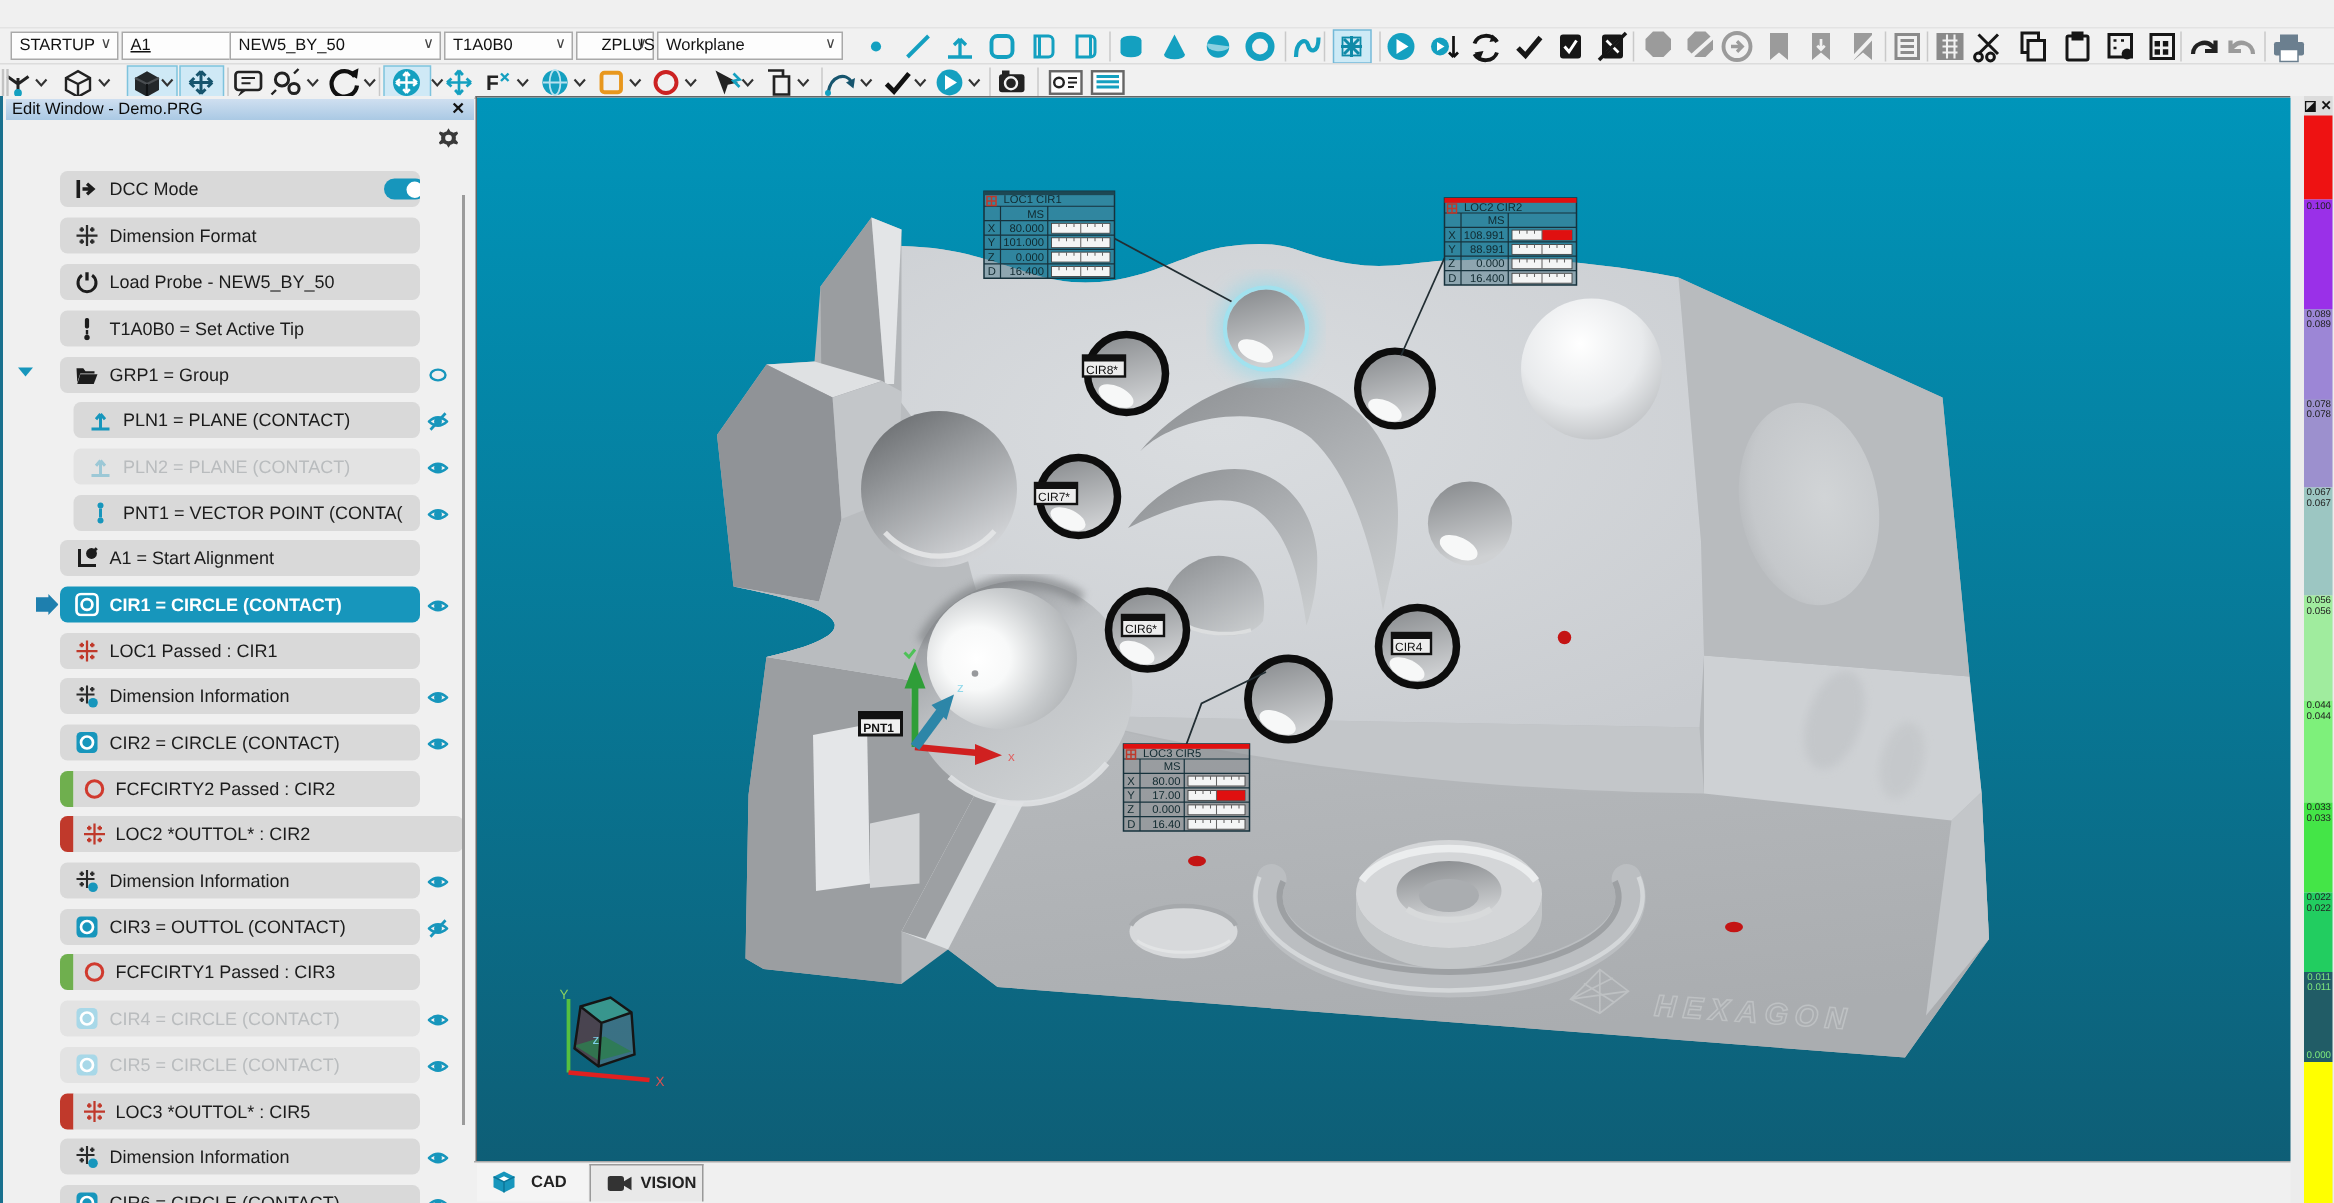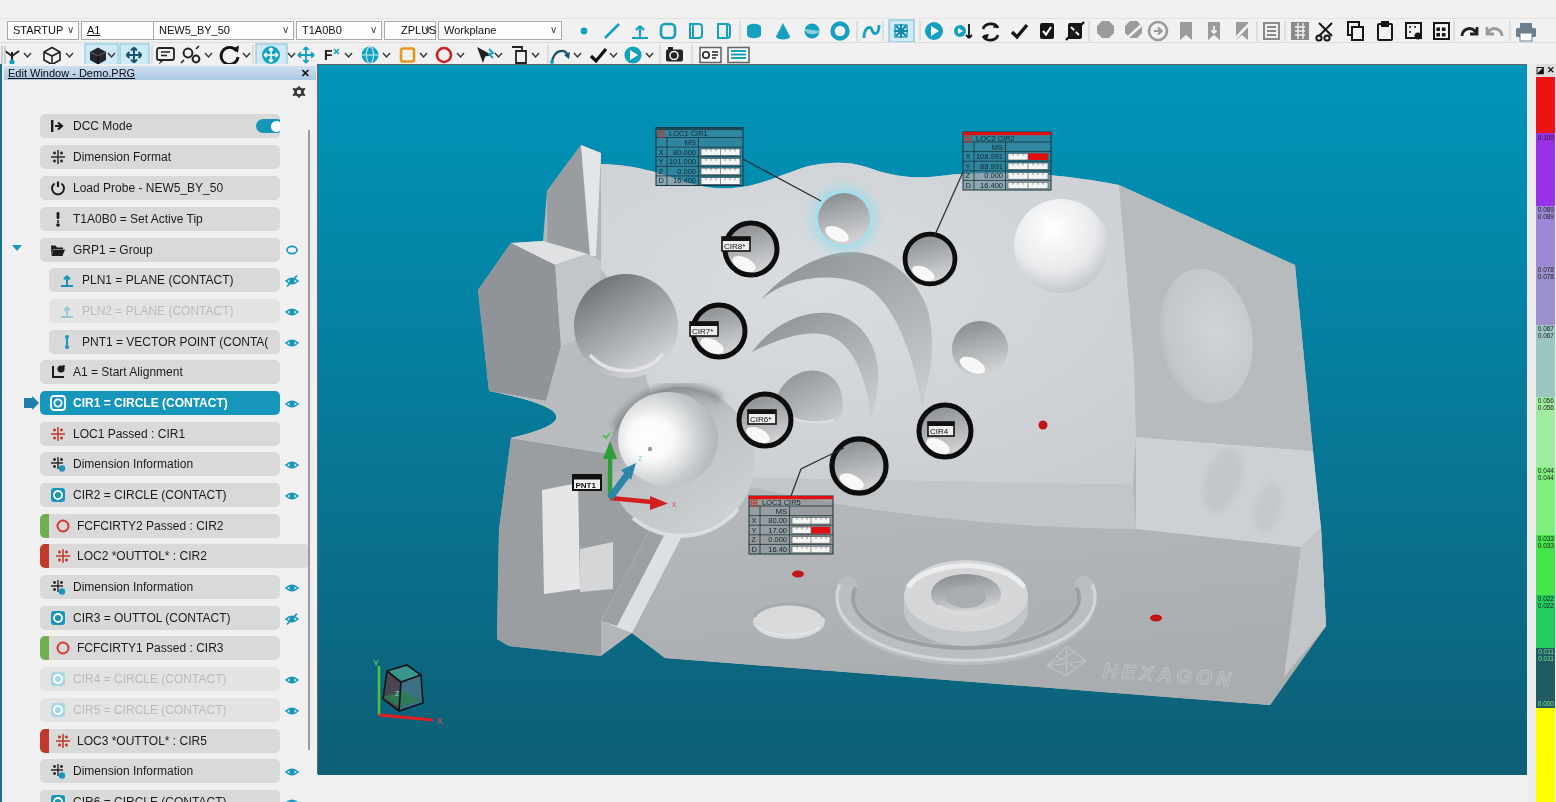--- a/index.html
+++ b/index.html
@@ -16,21 +16,21 @@
   border-top:1px solid #e3e3e3; }
 #tb2 { position:absolute; left:0; top:42px; width:1556px; height:24px; background:#f1f1f1;
   border-top:1px solid #dcdcdc; border-bottom:1px solid #c9c9c9;}
 .combo { position:absolute; top:2px; height:19px; background:#fdfdfd; border:1px solid #a9a9a9;
   font-size:11px; color:#111; line-height:17px; padding-left:5px; }
 .combo .chev { position:absolute; right:3px; top:4px; width:8px; height:8px; color:#444; font-size:10px; line-height:8px;}
 
 #leftpanel { position:absolute; left:0; top:64px; width:316px; height:738px; background:#f0f0f0;
   border-left:2px solid #19708e; }
 #lp-title { position:absolute; left:2px; top:2px; width:312px; height:14px;
-  background:linear-gradient(#cfdff0,#aac9e4); font-size:11px; color:#0a0a0a; padding-left:4px; line-height:14px;text-decoration:underline;}
+  background:linear-gradient(#cfdff0,#aac9e4); font-size:11px; color:#0a0a0a; padding-left:4px; line-height:14px;}
 #lp-title .x { position:absolute; right:6px; top:0; font-size:11px; font-weight:bold; color:#111; }
 .pill { position:absolute; left:38px; width:240px; height:24px; background:#d9d9d9; border-radius:5px;
   font-size:12px; color:#1c1c1c; line-height:24px; white-space:nowrap; overflow:hidden; }
 .pill .ic { position:absolute; left:10px; top:4px; width:16px; height:16px; }
 .pill .tx { position:absolute; left:33px; top:0; }
 .pill.ind { left:47px; width:231px;text-decoration:underline; }
 .pill.sel { background:#1796bc; color:#fff; font-weight:bold; }
 .pill.dis { background:#e3e3e3; color:#b9bcbe; }
 .bar { position:absolute; left:38px; width:9px; height:24px; border-radius:5px 0 0 5px; }
 .eye { position:absolute; left:283px; width:14px; height:14px; }
@@ -784,20 +784,38 @@
         <rect x="43" y="50.2" width="38" height="6.6" fill="#f4f5f5" stroke="#444" stroke-width="0.6"></rect>
         <path d="M48,21.4 v2.4 M53,21.4 v2.4 M58,21.4 v2.4 M62,21.4 v6.6 M67,21.4 v2.4 M72,21.4 v2.4 M77,21.4 v2.4
                  M48,31 v2.4 M53,31 v2.4 M58,31 v2.4 M62,31 v6.6
                  M48,40.6 v2.4 M53,40.6 v2.4 M58,40.6 v2.4 M62,40.6 v6.6 M67,40.6 v2.4 M72,40.6 v2.4 M77,40.6 v2.4
                  M48,50.2 v2.4 M53,50.2 v2.4 M58,50.2 v2.4 M62,50.2 v6.6 M67,50.2 v2.4 M72,50.2 v2.4 M77,50.2 v2.4" stroke="#666" stroke-width="0.7"></path>
       </g>
     </g>
   </g>
   </svg>
   </div>
+  <div id="tabbar">
+    <div style="position:absolute;left:0;top:0;width:1240px;height:1px;background:#a8a8a8"></div>
+    <div class="tab" style="left:2px;width:74px;background:#f4f4f4;">
+      <svg style="position:absolute;left:10px;top:4px" width="16" height="16" viewBox="0 0 16 16">
+          <path d="M8,1 L15,4.5 L15,11.5 L8,15 L1,11.5 L1,4.5 Z" fill="#1796bc"></path>
+          <path d="M8,4.2 L11.8,6 L8,7.8 L4.2,6 Z" fill="#fff"></path>
+          <path d="M1,4.5 L8,8 L15,4.5 M8,8 L8,15" stroke="#0d7598" stroke-width="1" fill="none"></path>
+        </svg>
+      <span style="position:absolute;left:36px;top:6px">CAD</span>
+      </div>
+    <div class="tab" style="left:77px;width:76px;background:#e9e9e9;border:1px solid #9a9a9a;border-bottom:none;">
+      <svg style="position:absolute;left:11px;top:5px" width="17" height="14" viewBox="0 0 17 14">
+          <rect x="0" y="2" width="11" height="10" rx="2" fill="#333"></rect>
+          <path d="M11,5.5 L16,2.5 L16,11.5 L11,8.5 Z" fill="#333"></path>
+        </svg>
+      <span style="position:absolute;left:33px;top:6px">VISION</span>
+      </div>
+  </div>
   <div id="scalecol">
    <div id="scalebar">
     <div class="sb" style="top:0;height:13px;background:#dcdcdc;font-size:9px;font-weight:bold;text-align:right;line-height:12px;color:#111">◪&nbsp;✕&nbsp;</div>
     <div class="sb" style="top:13px;height:56px;background:#ee1212"></div>
     <div class="sb" style="top:69px;height:73px;background:#9a30e8"></div>
     <div class="sb" style="top:142px;height:60px;background:#9c86d6"></div>
     <div class="sb" style="top:202px;height:59px;background:#9c90ce"></div>
     <div class="sb" style="top:261px;height:72px;background:#9cc6c2"></div>
     <div class="sb" style="top:333px;height:70px;background:#a0ec9e"></div>
     <div class="sb" style="top:403px;height:68px;background:#7ef07b"></div>

